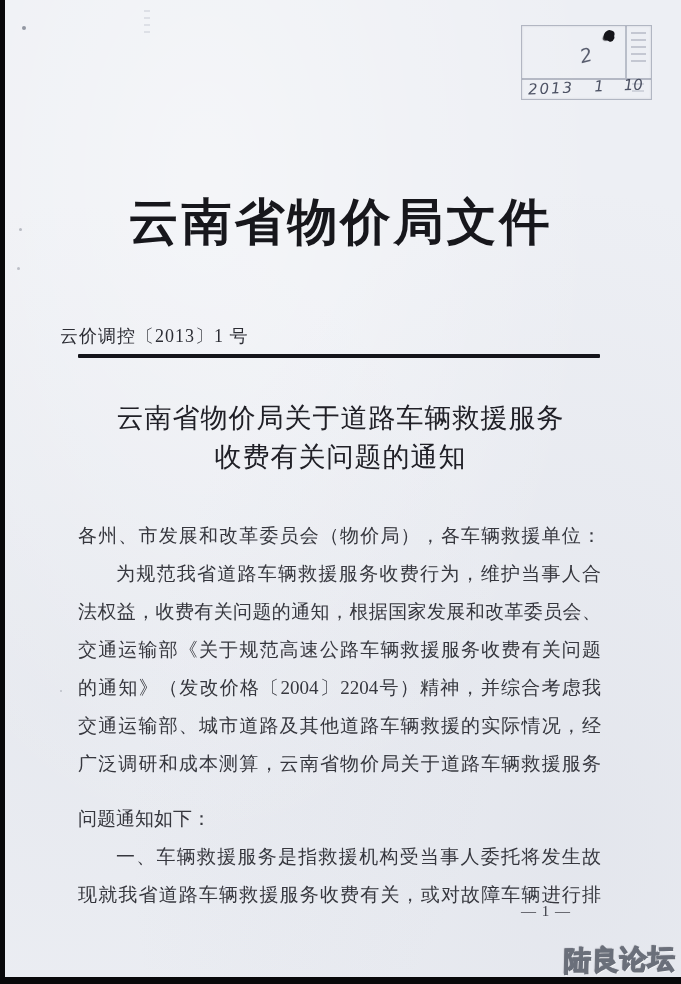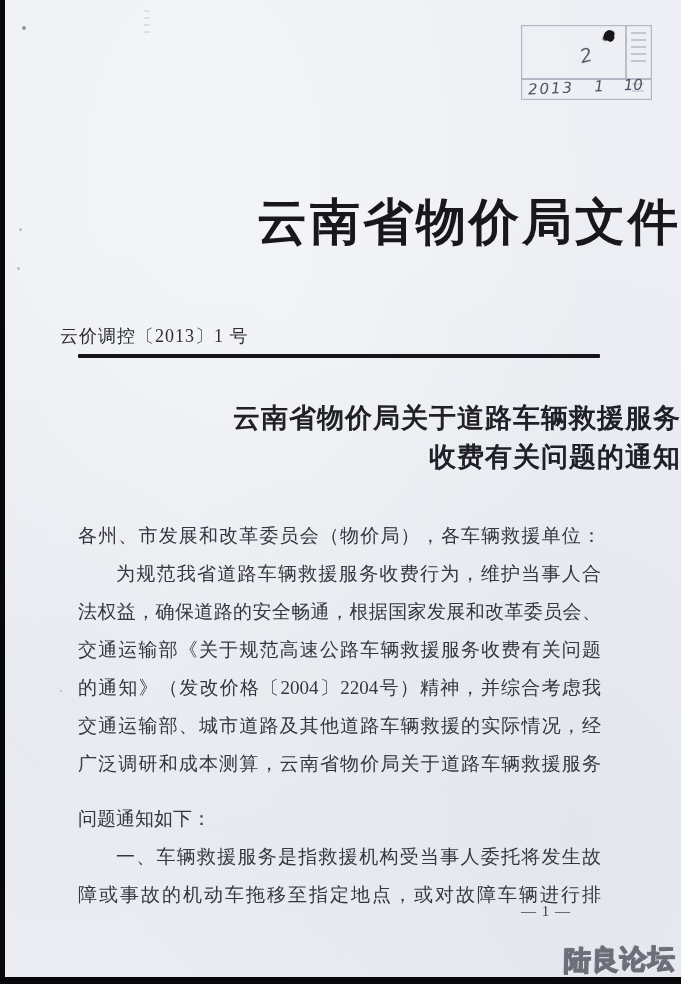--- a/index.html
+++ b/index.html
@@ -59,39 +59,39 @@
     position:absolute; left:6px; right:8px; bottom:3px;
     display:flex; justify-content:space-between; align-items:baseline;
     font-size:15px; color:rgba(48,54,74,0.85);
     transform:rotate(-2.5deg);
   }
   .hw-date .yr { letter-spacing:2px; }
 
   
   .org-header {
     position:absolute; left:0; right:0; top:189px;
-    text-align:right;
+    text-align:center;
     font-size:50px; font-weight:bold; letter-spacing:3px;
     color:#17171c;
   }
 
   
   .doc-number {
     position:absolute; left:78px; top:324px; width:522px;
     text-align:left; transform:translateX(-18px);
     font-size:18px; letter-spacing:1px; color:#2c2d34;
   }
 
   
   .divider { position:absolute; left:78px; top:354px; width:522px; height:4px; background:#14141a; border-radius:1px; }
 
   
   .notice-title {
     position:absolute; left:0; right:0; top:399px;
-    text-align:right; font-weight:bold;
+    text-align:center; font-weight:normal;
     font-size:27px; line-height:39px; letter-spacing:1px;
     color:#202027;
   }
 
   
   .body-text {
     position:absolute; left:78px; top:517px; width:523px;
     font-size:19px; color:#36373e;
   }
   .line { height:38px; line-height:38px; text-align:justify; text-align-last:justify; }
@@ -150,27 +150,27 @@
   <div class="divider"></div>
 
   <div class="notice-title">
     <div>云南省物价局关于道路车辆救援服务</div>
     <div>收费有关问题的通知</div>
   </div>
 
   <div class="body-text">
     <div class="line">各州、市发展和改革委员会（物价局），各车辆救援单位：</div>
     <div class="line indent">为规范我省道路车辆救援服务收费行为，维护当事人合</div>
-    <div class="line">法权益，确保道路的安全畅通，根据国家发展和改革委员会、</div>
+    <div class="line">法权益，收费有关问题的通知，根据国家发展和改革委员会、</div>
     <div class="line">交通运输部《关于规范高速公路车辆救援服务收费有关问题</div>
     <div class="line">的通知》（发改价格〔2004〕2204号）精神，并综合考虑我</div>
     <div class="line">交通运输部、城市道路及其他道路车辆救援的实际情况，经</div>
     <div class="line">广泛调研和成本测算，云南省物价局关于道路车辆救援服务</div>
     <div class="line noj">问题通知如下：</div>
     <div class="line indent">一、车辆救援服务是指救援机构受当事人委托将发生故</div>
-    <div class="line">障或事故的机动车拖移至指定地点，或对故障车辆进行排</div>
+    <div class="line">现就我省道路车辆救援服务收费有关，或对故障车辆进行排</div>
   </div>
 
   <div class="page-num">— 1 —</div>
 
   <div class="watermark">陆良论坛</div>
 
 </div>
 
 </body></html>

